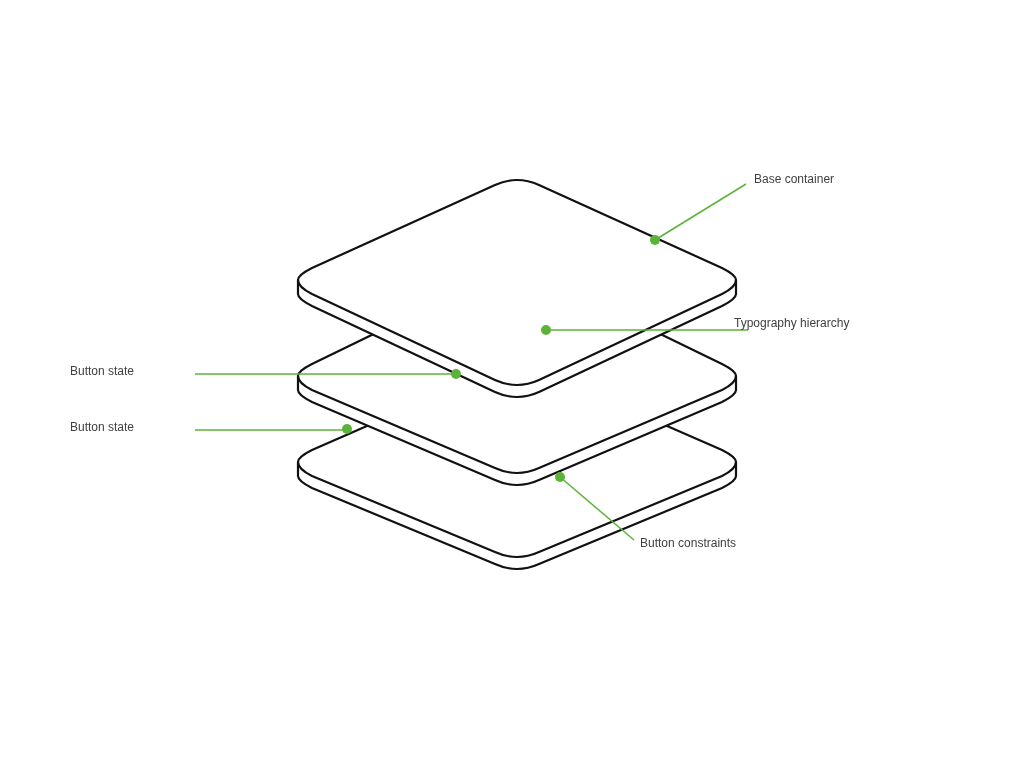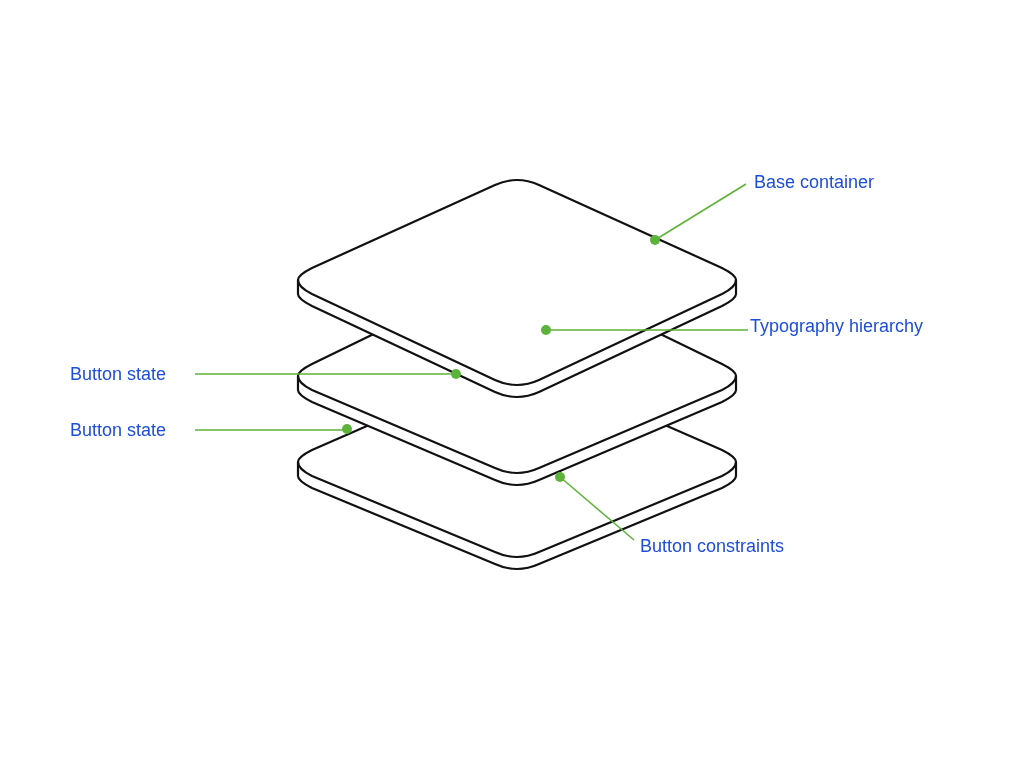--- a/index.html
+++ b/index.html
@@ -37,22 +37,22 @@
     .leader {
       stroke: #5cb33a;
       stroke-width: 1.5;
       fill: none;
     }
     .anchor-dot {
       fill: #5cb33a;
     }
     .callout-label {
       position: absolute;
-      font-size: 18px;
-      color: #1d4ed8;
+      font-size: 12px;
+      color: #404040;
       white-space: nowrap;
       line-height: 1;
     }
   </style>
 </head>
 <body>
 
 <svg class="diagram-svg" viewBox="0 0 1024 768" xmlns="http://www.w3.org/2000/svg">
 
   <g>
@@ -82,16 +82,16 @@
 
     <line class="leader" x1="195" y1="430" x2="347" y2="430"></line>
     <circle class="anchor-dot" cx="347" cy="429" r="5"></circle>
 
     <line class="leader" x1="560" y1="477" x2="634" y2="540"></line>
     <circle class="anchor-dot" cx="560" cy="477" r="5"></circle>
   </g>
 </svg>
 
 <div class="callout-label" style="left:754px; top:173px;">Base container</div>
-<div class="callout-label" style="left:750px; top:317px;">Typography hierarchy</div>
+<div class="callout-label" style="left:734px; top:317px;">Typography hierarchy</div>
 <div class="callout-label" style="left:70px; top:365px;">Button state</div>
 <div class="callout-label" style="left:70px; top:421px;">Button state</div>
 <div class="callout-label" style="left:640px; top:537px;">Button constraints</div>
 
 </body></html>

